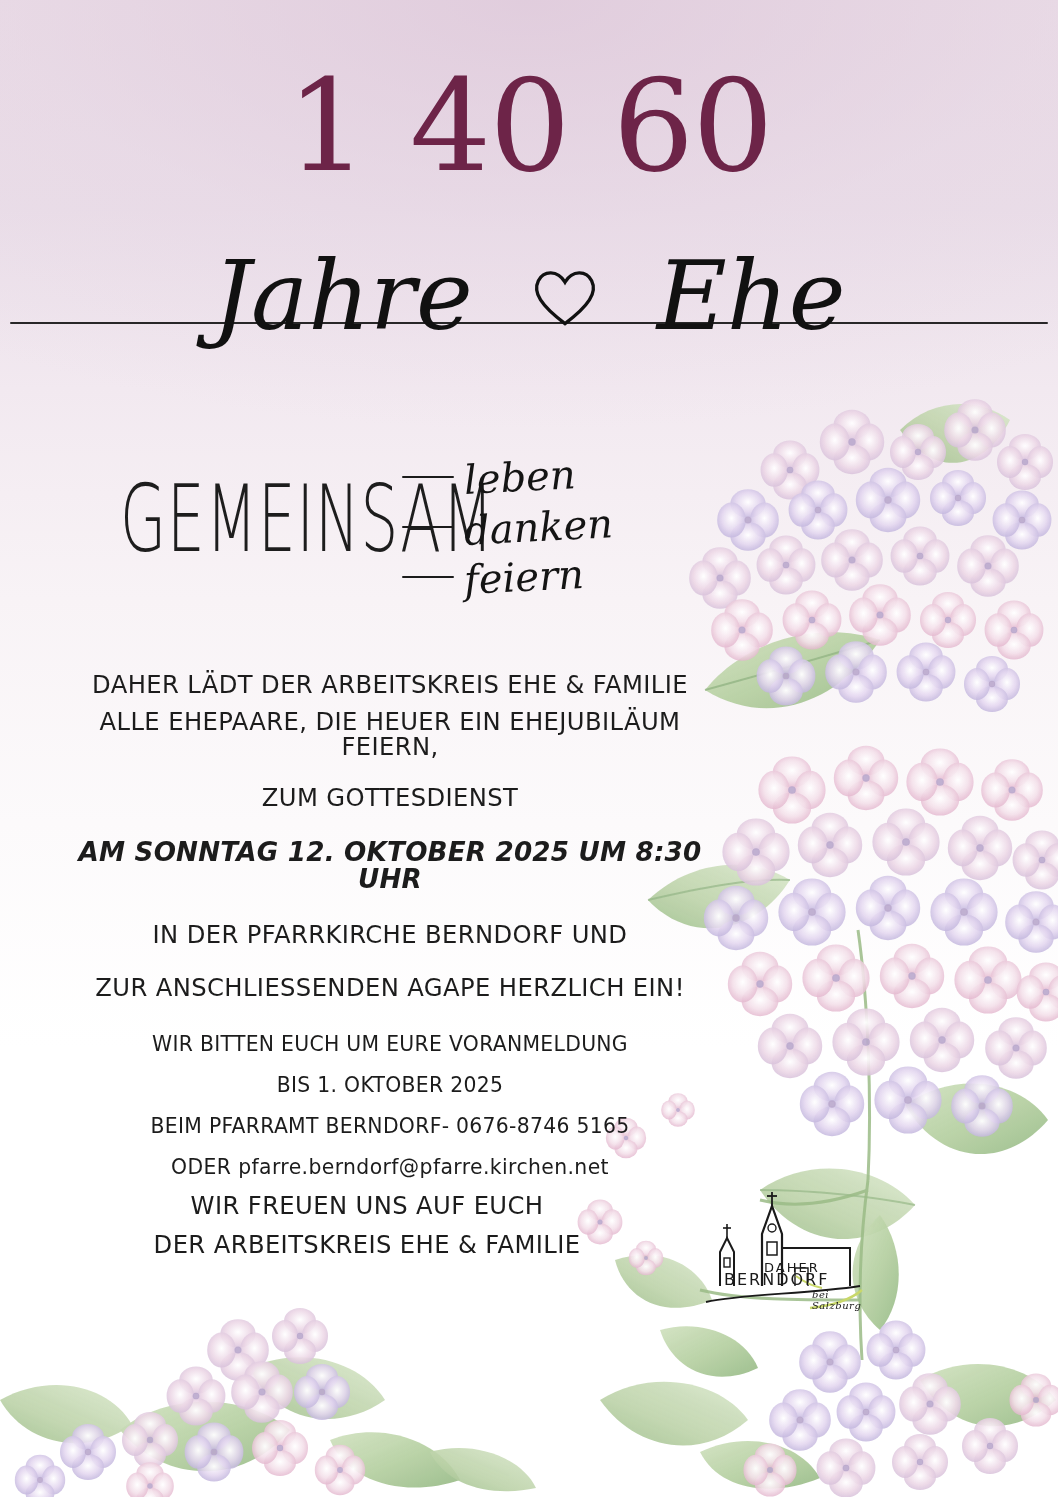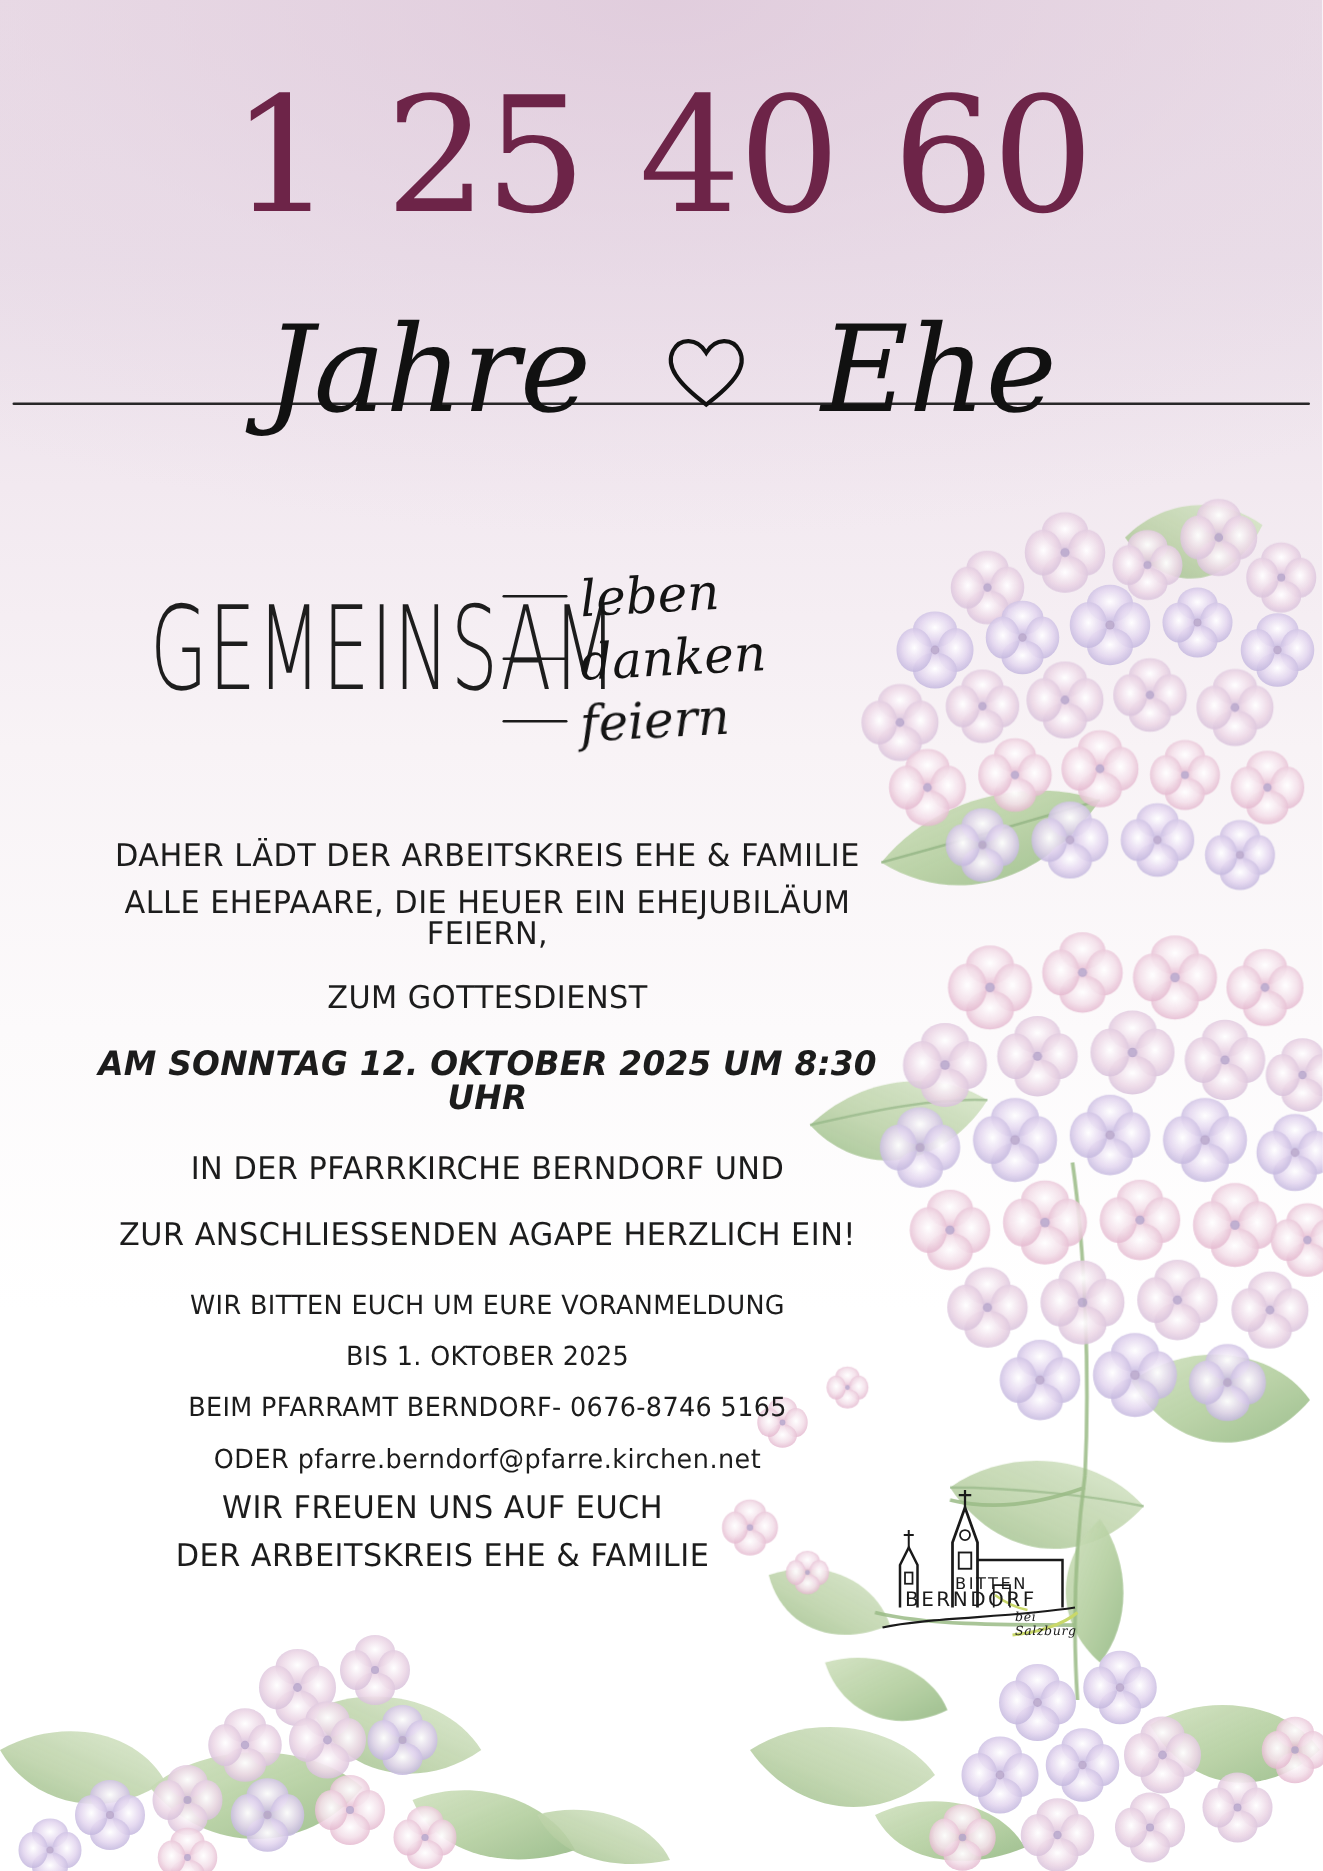--- a/index.html
+++ b/index.html
@@ -177,21 +177,21 @@
     margin-bottom: 30px;
   }
   .line.l5 { font-size: 25px; margin-bottom: 28px; }
   .line.l6 { font-size: 25px; margin-bottom: 34px; }
   .line.small { font-size: 21px; margin-bottom: 20px; letter-spacing: 0.3px; }
   .line.mail { font-size: 21px; margin-bottom: 20px; }
 
   .closing {
     position: absolute;
     top: 1193px;
-    left: 4px;
+    left: 17px;
     width: 700px;
     text-align: center;
     color: #1c1c1c;
     font-family: "DejaVu Sans", sans-serif;
   }
   .closing .line { font-size: 25px; margin-bottom: 14px; }
 
   
   .art {
     position: absolute;
@@ -431,21 +431,20 @@
       <use href="#floret" transform="translate(990,1446) scale(1.0)"></use>
     </g>
     <g fill="url(#pet3)">
       <use href="#floret" transform="translate(770,1470) scale(0.95)"></use>
       <use href="#floret" transform="translate(1036,1400) scale(0.95)"></use>
     </g>
   </svg>
 
   <div class="years-row">
     <span>1</span>
-    <span>25</span>
     <span>40</span>
     <span>60</span>
   </div>
 
   <div class="script-line">
     <div class="swash"></div>
     <div class="script-words">
       <span class="word">Jahre</span>
       <span class="heart-wrap">
         <svg class="heart" viewBox="0 0 100 100" xmlns="http://www.w3.org/2000/svg">
@@ -506,18 +505,18 @@
       <rect x="67" y="52" width="10" height="13" fill="none" stroke="#1a1a1a" stroke-width="1.5"></rect>
       <circle cx="72" cy="38" r="4" fill="none" stroke="#1a1a1a" stroke-width="1.4"></circle>
 
       <path d="M82 58 L150 58 L150 96" fill="none" stroke="#1a1a1a" stroke-width="2"></path>
       <path d="M95 96 L95 78 L108 78 L108 96" fill="none" stroke="#1a1a1a" stroke-width="1.4"></path>
 
       <path d="M6 112 C40 104, 110 104, 160 96" fill="none" stroke="#1a1a1a" stroke-width="1.8"></path>
       <path d="M110 118 C130 116, 150 110, 162 100" fill="none" stroke="#c9d86a" stroke-width="2.4"></path>
       <path d="M96 86 C104 92, 112 96, 122 98" fill="none" stroke="#c9d86a" stroke-width="2"></path>
     </svg>
-    <div class="logo-text-1">BITTEN</div>
+    <div class="logo-text-1">DAHER</div>
     <div class="logo-text-2">BERNDORF</div>
     <div class="logo-text-3">bei Salzburg</div>
   </div>
 
 </div>
 
 </body></html>

